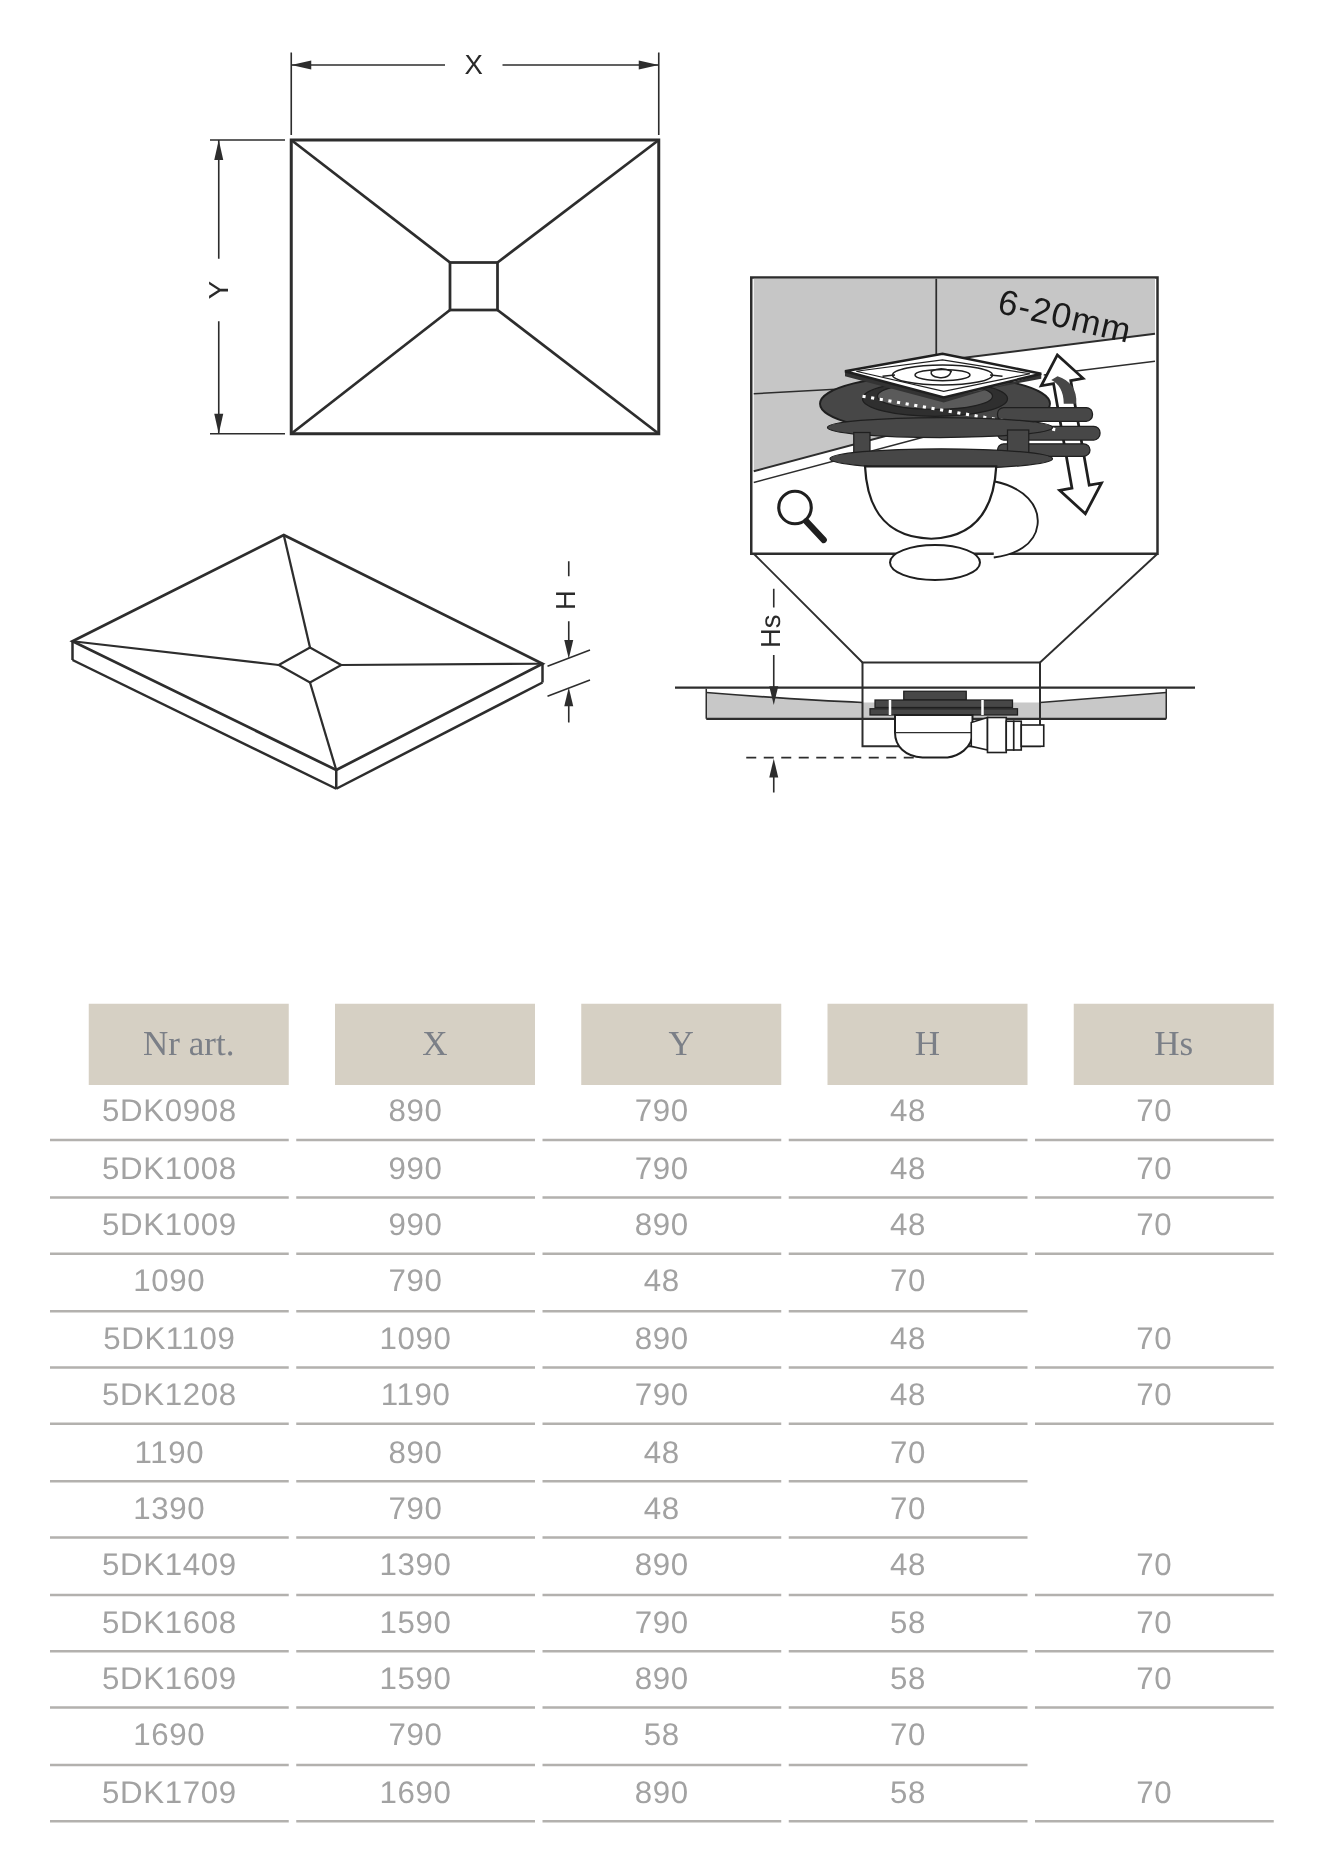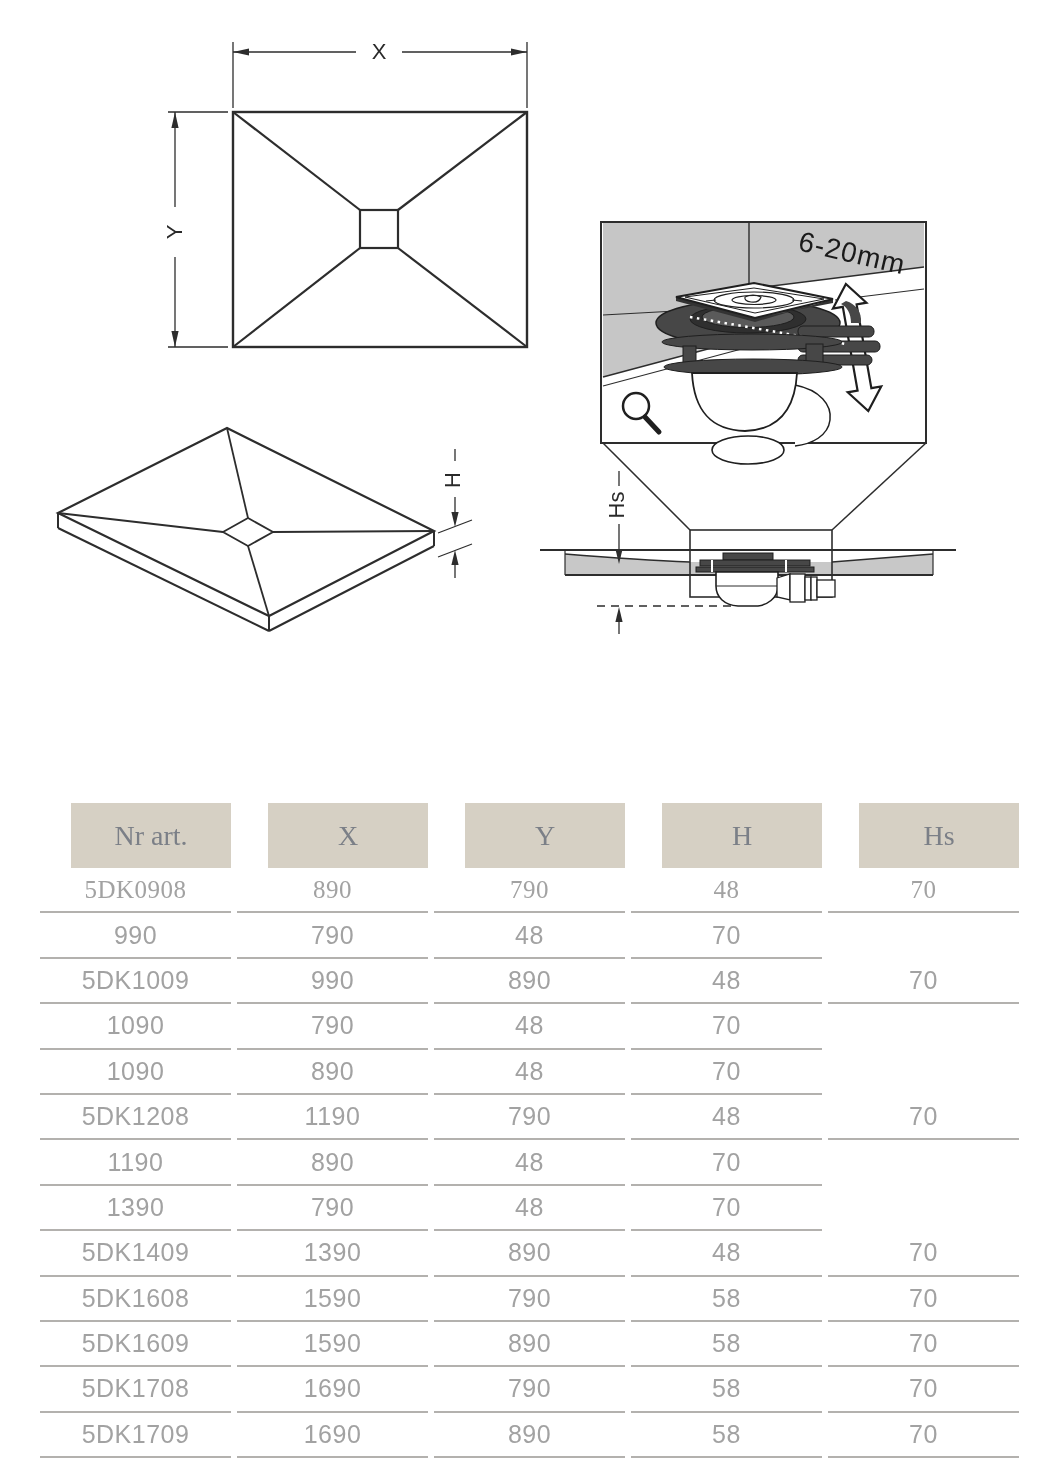--- a/index.html
+++ b/index.html
@@ -23,21 +23,21 @@
   .thead .th{
     background:var(--table-header-bg);height:65px;
     display:flex;align-items:center;justify-content:center;
     font-family:"Liberation Serif", serif;font-size:28px;color:var(--table-header-text);margin-left:31px;
   }
   .tr .td{
     height:43.4px;display:flex;align-items:center;justify-content:center;
     font-size:25px;font-weight:300;color:var(--table-body-text);
     border-bottom:2px solid var(--row-separator);letter-spacing:0.5px;
   }
-  .tr:first-child .td{border-top:none;font-family:Liberation Serif, serif;}
+  .tr:first-child .td{border-top:none;}
 </style>
 </head>
 <body>
 
 <svg id="drawings" width="1059" height="775" viewBox="0 0 1059 775">
 
   <g stroke="#2d2d2d" fill="none">
 
     <line x1="233" y1="108" x2="233" y2="42" stroke-width="1.3"></line>
     <line x1="527" y1="108" x2="527" y2="42" stroke-width="1.3"></line>
@@ -193,39 +193,41 @@
     </div>
   <div class="tbody">
       <div class="tr">
         <div class="td">5DK0908</div>
         <div class="td">890</div>
         <div class="td">790</div>
         <div class="td">48</div>
         <div class="td">70</div>
       </div>
       <div class="tr">
+        <div class="td">5DK1008</div>
         <div class="td">990</div>
         <div class="td">790</div>
         <div class="td">48</div>
         <div class="td">70</div>
       </div>
       <div class="tr">
         <div class="td">5DK1009</div>
         <div class="td">990</div>
         <div class="td">890</div>
         <div class="td">48</div>
         <div class="td">70</div>
       </div>
       <div class="tr">
         <div class="td">1090</div>
         <div class="td">790</div>
         <div class="td">48</div>
         <div class="td">70</div>
       </div>
       <div class="tr">
+        <div class="td">5DK1109</div>
         <div class="td">1090</div>
         <div class="td">890</div>
         <div class="td">48</div>
         <div class="td">70</div>
       </div>
       <div class="tr">
         <div class="td">5DK1208</div>
         <div class="td">1190</div>
         <div class="td">790</div>
         <div class="td">48</div>
@@ -258,21 +260,20 @@
         <div class="td">70</div>
       </div>
       <div class="tr">
         <div class="td">5DK1609</div>
         <div class="td">1590</div>
         <div class="td">890</div>
         <div class="td">58</div>
         <div class="td">70</div>
       </div>
       <div class="tr">
-        <div class="td">5DK1708</div>
         <div class="td">1690</div>
         <div class="td">790</div>
         <div class="td">58</div>
         <div class="td">70</div>
       </div>
       <div class="tr">
         <div class="td">5DK1709</div>
         <div class="td">1690</div>
         <div class="td">890</div>
         <div class="td">58</div>

